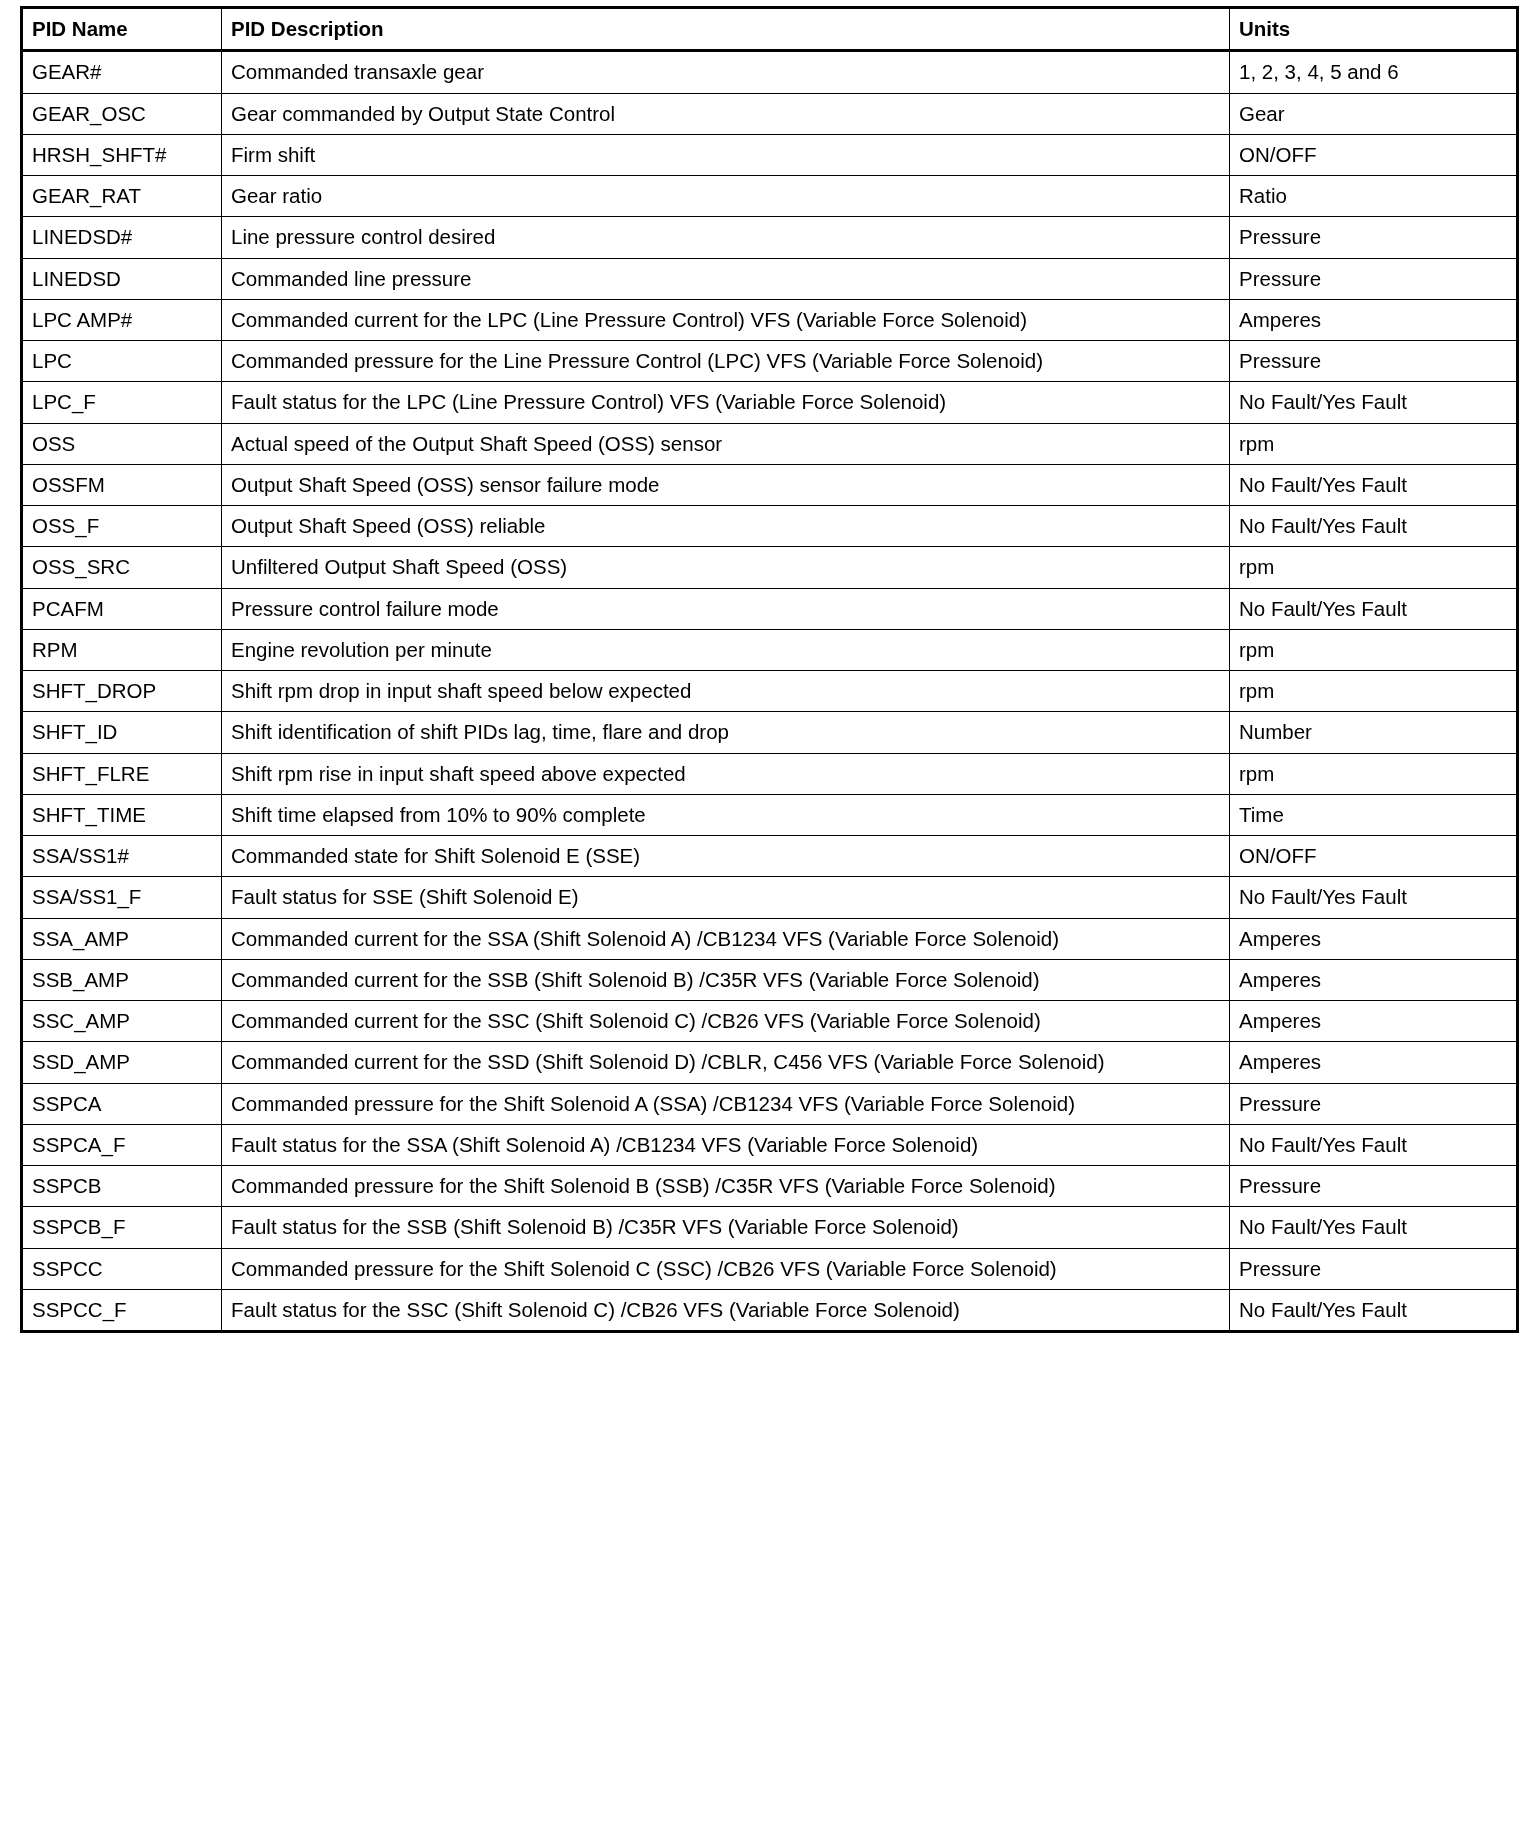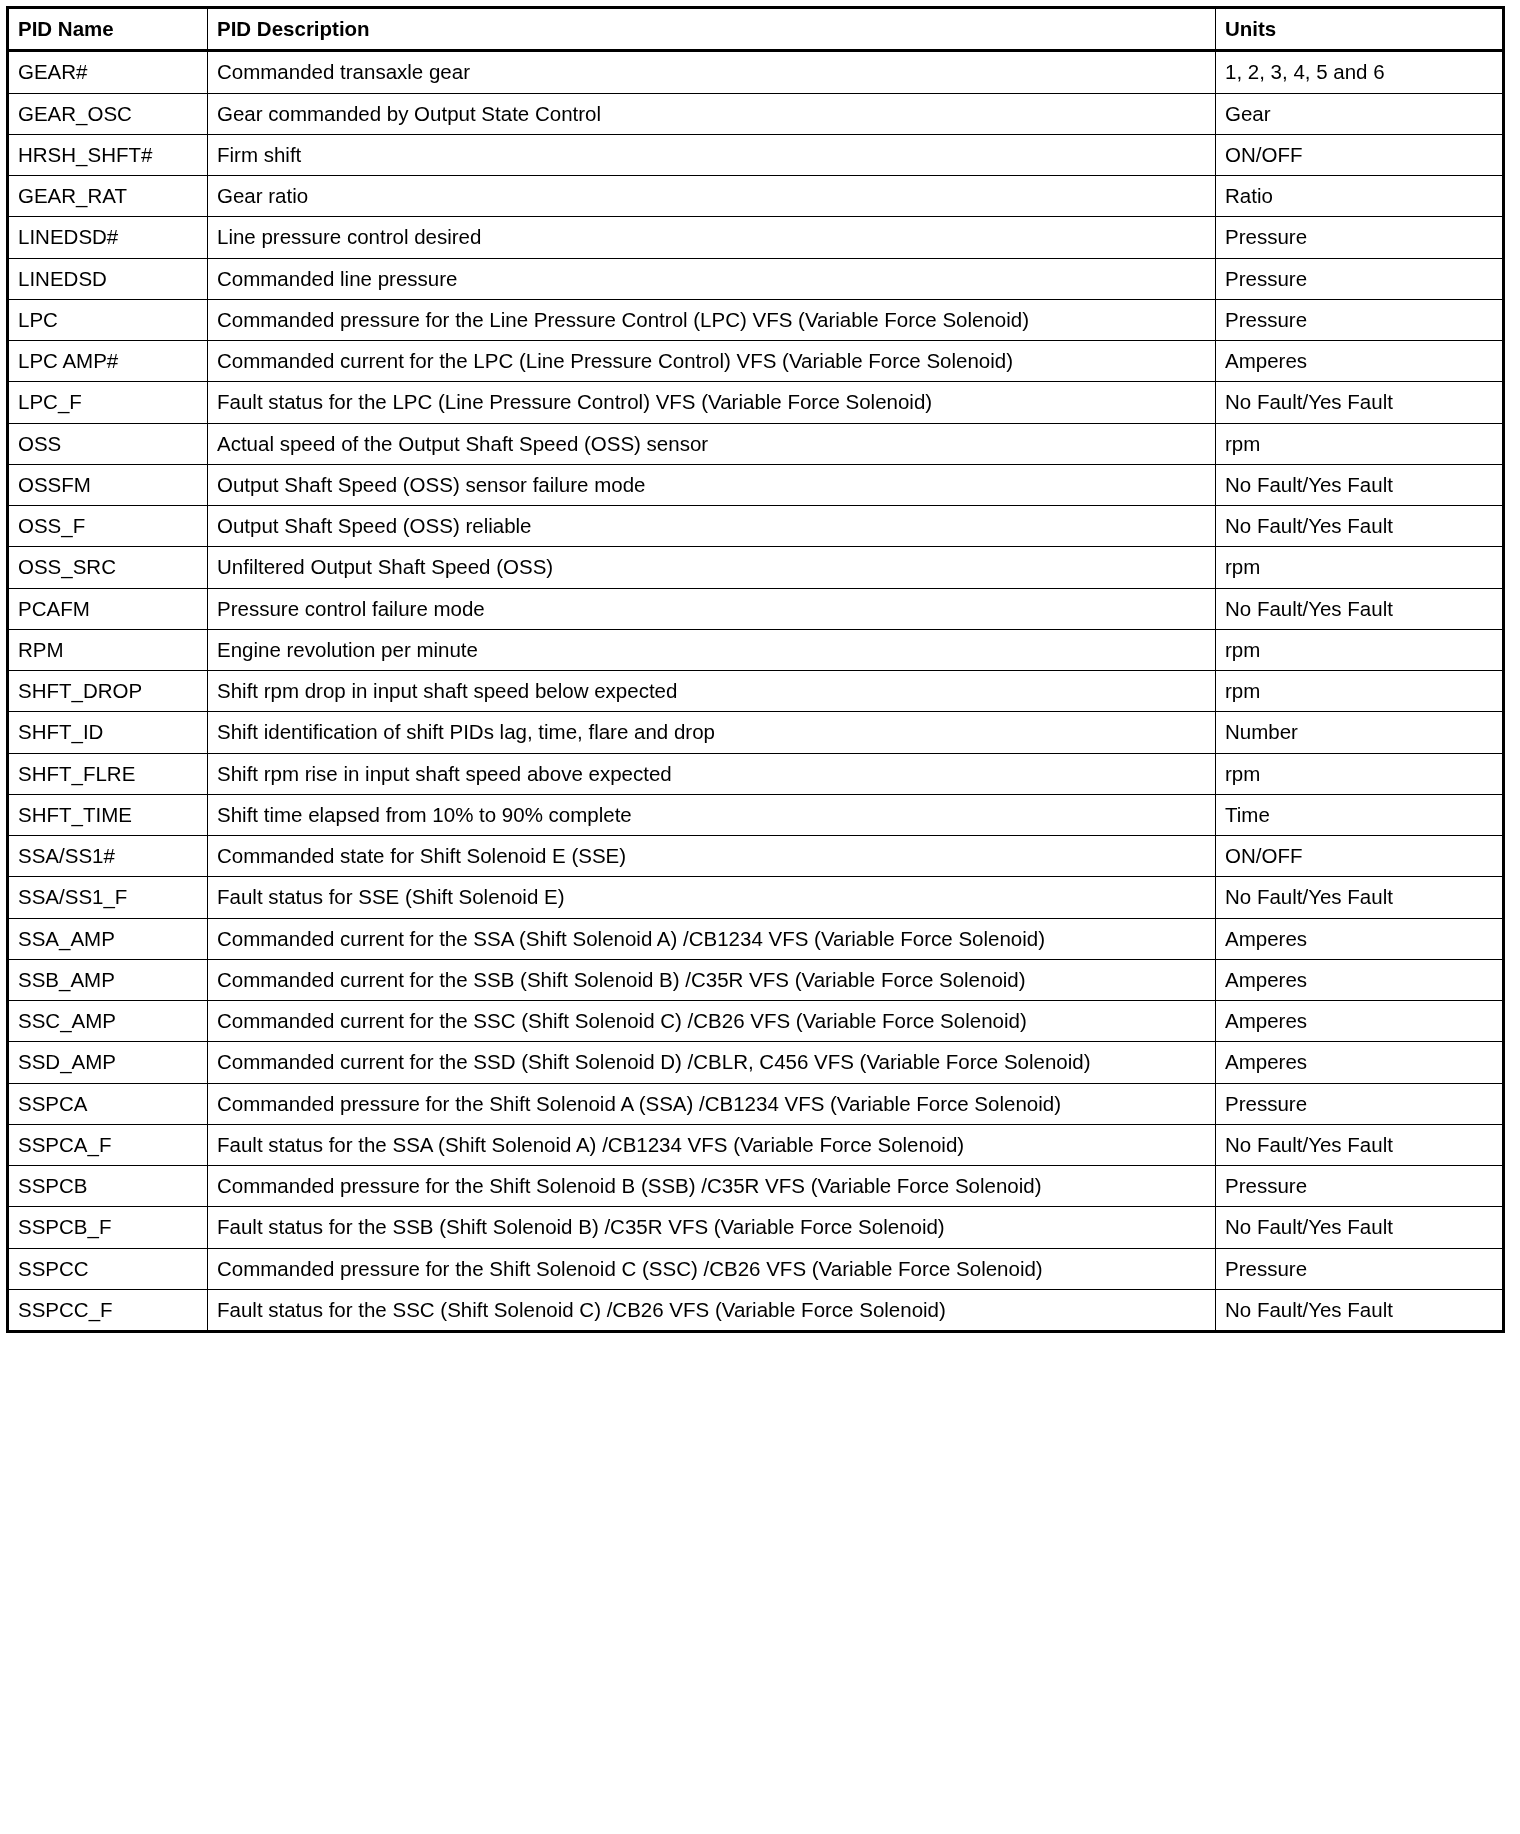--- a/index.html
+++ b/index.html
@@ -7,21 +7,21 @@
     padding: 0;
     background: #ffffff;
   }
   body {
     width: 1520px;
     min-height: 1834px;
     font-family: "Liberation Sans", sans-serif;
     color: #000000;
   }
   .page {
-    padding: 6px 12px 0 6px;
+    padding: 6px 12px 0 20px;
     box-sizing: border-box;
   }
   table.pid-table {
     border-collapse: collapse;
     width: 1496px;
     table-layout: fixed;
     border: 3px solid #000000;
   }
   table.pid-table col.c-name  { width: 200px; }
   table.pid-table col.c-desc  { width: 1008px; }
@@ -89,28 +89,28 @@
           <td class="cell-name">LINEDSD#</td>
           <td class="cell-desc">Line pressure control desired</td>
           <td class="cell-units">Pressure</td>
         </tr>
         <tr>
           <td class="cell-name">LINEDSD</td>
           <td class="cell-desc">Commanded line pressure</td>
           <td class="cell-units">Pressure</td>
         </tr>
         <tr>
+          <td class="cell-name">LPC AMP#</td>
+          <td class="cell-desc">Commanded current for the LPC (Line Pressure Control) VFS (Variable Force Solenoid)</td>
+          <td class="cell-units">Amperes</td>
+        </tr>
+        <tr>
           <td class="cell-name">LPC</td>
           <td class="cell-desc">Commanded pressure for the Line Pressure Control (LPC) VFS (Variable Force Solenoid)</td>
           <td class="cell-units">Pressure</td>
-        </tr>
-        <tr>
-          <td class="cell-name">LPC AMP#</td>
-          <td class="cell-desc">Commanded current for the LPC (Line Pressure Control) VFS (Variable Force Solenoid)</td>
-          <td class="cell-units">Amperes</td>
         </tr>
         <tr>
           <td class="cell-name">LPC_F</td>
           <td class="cell-desc">Fault status for the LPC (Line Pressure Control) VFS (Variable Force Solenoid)</td>
           <td class="cell-units">No Fault/Yes Fault</td>
         </tr>
         <tr>
           <td class="cell-name">OSS</td>
           <td class="cell-desc">Actual speed of the Output Shaft Speed (OSS) sensor</td>
           <td class="cell-units">rpm</td>

